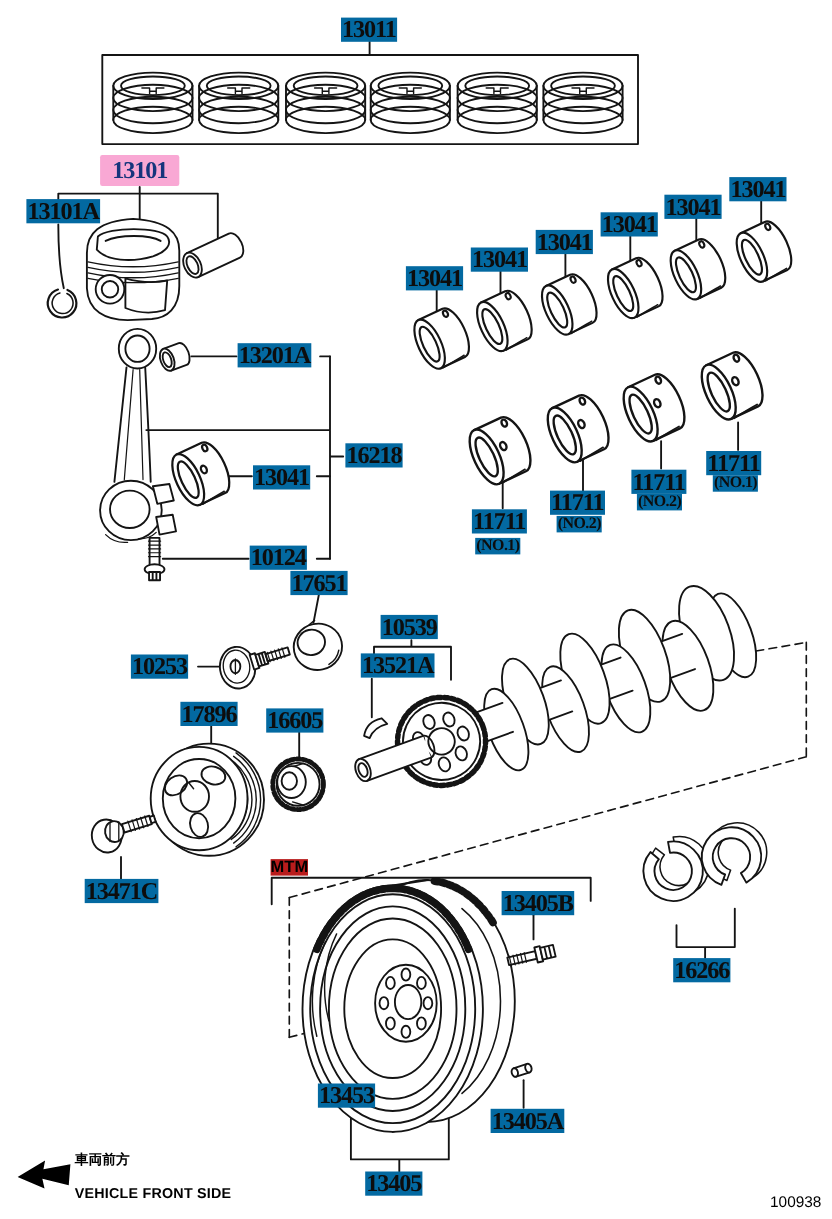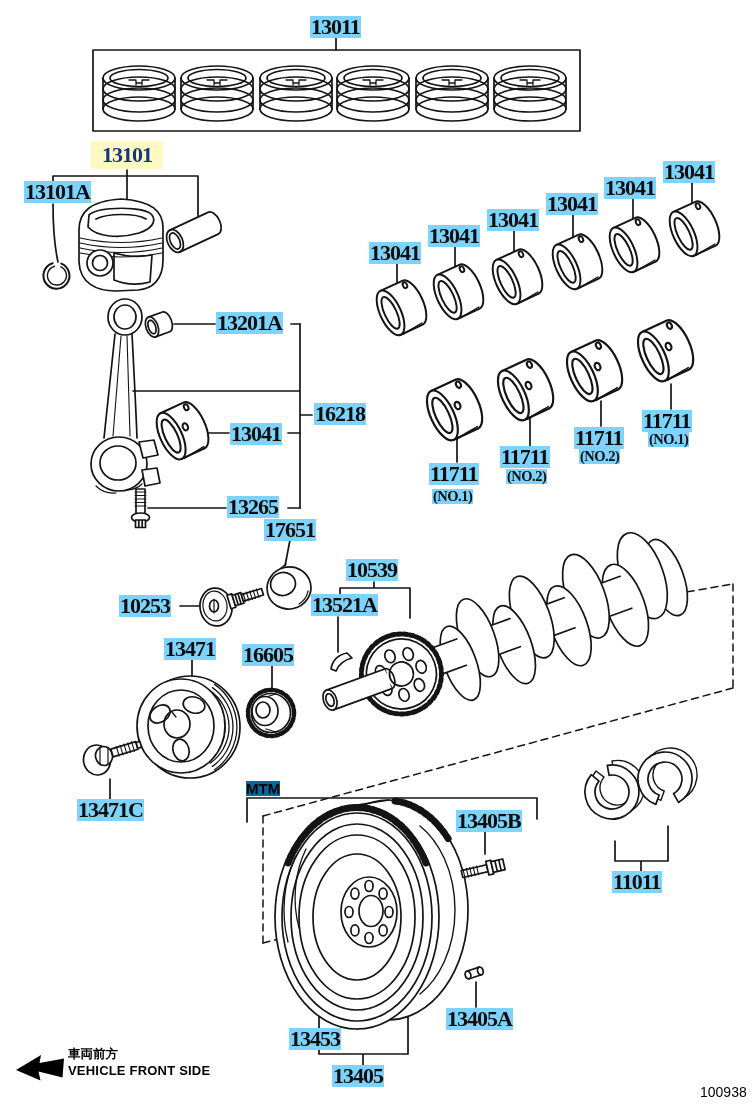--- a/index.html
+++ b/index.html
@@ -1,28 +1,28 @@
 <!DOCTYPE html>
 <html><head>
 <meta charset="utf-8">
 <style>
   html,body{margin:0;padding:0;background:#fff;}
   .canvas{position:relative;width:756px;height:1108px;background:#ffffff;overflow:hidden;
           font-family:"Liberation Sans",sans-serif;}
   .art{position:absolute;left:0;top:0;}
   .pn{position:absolute;font:700 22px "Liberation Serif",serif;letter-spacing:-1px;
-      line-height:1;white-space:nowrap;background:#7dd3fc;color:#0d0d0d;padding:0 1px;z-index:3;}
+      line-height:1;white-space:nowrap;background:#0369a1;color:#0d0d0d;padding:0 1px;z-index:3;}
   .pn.sub{font-size:14.5px;letter-spacing:-0.5px;}
   .pn-hl{position:absolute;left:91px;top:141px;width:72px;height:28px;z-index:3;
          display:flex;align-items:center;justify-content:center;border-radius:2px;
          font:700 22px "Liberation Serif",serif;letter-spacing:-1px;cursor:pointer;}
-  .mtm{position:absolute;font:700 15px "Liberation Sans",sans-serif;background:#0369a1;
+  .mtm{position:absolute;font:700 15px "Liberation Sans",sans-serif;background:#b91c1c;
        line-height:1;z-index:3;}
   .jp{position:absolute;font:700 12.5px "Liberation Sans",sans-serif;line-height:1;z-index:3;}
-  .en{position:absolute;font:700 13px "Liberation Sans",sans-serif;letter-spacing:0.2px;line-height:1;z-index:3;}
+  .en{position:absolute;font:700 13px "Liberation Sans",sans-serif;letter-spacing:0.2px;line-height:1;z-index:3;margin-top:14px;}
   .fig{position:absolute;font:400 14px "Liberation Sans",sans-serif;line-height:1;z-index:3;}
 </style>
 </head>
 <body>
 
 <div class="canvas">
 
 <svg class="art" width="756" height="1108" viewBox="0 0 756 1108">
 <defs>
   <g id="brg">
@@ -297,34 +297,34 @@
   </g>
 
   <g>
     <path d="M 16,1070 L 41,1055 L 39.5,1063 L 64,1058.5 L 62.5,1077.5 L 38.5,1071.5 L 40.5,1080.5 Z" fill="#000" stroke="none"></path>
   </g>
 </g>
 </svg>
 
 <div class="pn" style="left:310px;top:16px">13011</div>
 
-<div class="pn-hl" style="background: #fef9c3; color: rgb(22, 53, 124);">
+<div class="pn-hl" style="background: #f9a8d4; color: rgb(22, 53, 124);">
   <span>13101</span>
 </div>
 
 <div class="pn" style="left:24px;top:181px">13101A</div>
 <div class="pn" style="left:216px;top:312px">13201A</div>
 <div class="pn" style="left:230px;top:423px">13041</div>
 <div class="pn" style="left:314px;top:403px">16218</div>
-<div class="pn" style="left:227px;top:496px">13265</div>
+<div class="pn" style="left:227px;top:496px">10124</div>
 <div class="pn" style="left:264px;top:519px">17651</div>
 <div class="pn" style="left:119px;top:595px">10253</div>
 <div class="pn" style="left:346px;top:559px">10539</div>
-<div class="pn" style="left:311px;top:594px">13521A</div>
-<div class="pn" style="left:164px;top:638px">13471</div>
+<div class="pn" style="left:328px;top:594px">13521A</div>
+<div class="pn" style="left:164px;top:638px">17896</div>
 <div class="pn" style="left:242px;top:644px">16605</div>
 <div class="pn" style="left:77px;top:799px">13471C</div>
 
 <div class="pn" style="left:369px;top:242px">13041</div>
 <div class="pn" style="left:428px;top:225px">13041</div>
 <div class="pn" style="left:487px;top:209px">13041</div>
 <div class="pn" style="left:546px;top:193px">13041</div>
 <div class="pn" style="left:604px;top:177px">13041</div>
 <div class="pn" style="left:663px;top:161px">13041</div>
 
@@ -333,21 +333,21 @@
 <div class="pn" style="left:500px;top:446px">11711</div>
 <div class="pn sub" style="left:506px;top:469px">(NO.2)</div>
 <div class="pn" style="left:574px;top:427px">11711</div>
 <div class="pn sub" style="left:579px;top:449px">(NO.2)</div>
 <div class="pn" style="left:642px;top:410px">11711</div>
 <div class="pn sub" style="left:648px;top:432px">(NO.1)</div>
 
 <div class="mtm" style="left:246px;top:781px">MTM</div>
 <div class="pn" style="left:456px;top:810px">13405B</div>
 <div class="pn" style="left:446px;top:1008px">13405A</div>
-<div class="pn" style="left:289px;top:1028px">13453</div>
+<div class="pn" style="left:289px;top:985px">13453</div>
 <div class="pn" style="left:332px;top:1065px">13405</div>
-<div class="pn" style="left:612px;top:871px">11011</div>
+<div class="pn" style="left:612px;top:871px">16266</div>
 
 <div class="jp" style="left:68px;top:1048px">車両前方</div>
 <div class="en" style="left:68px;top:1064px">VEHICLE FRONT SIDE</div>
 <div class="fig" style="left:700px;top:1085px">100938</div>
 
 </div>
 
 </body></html>

